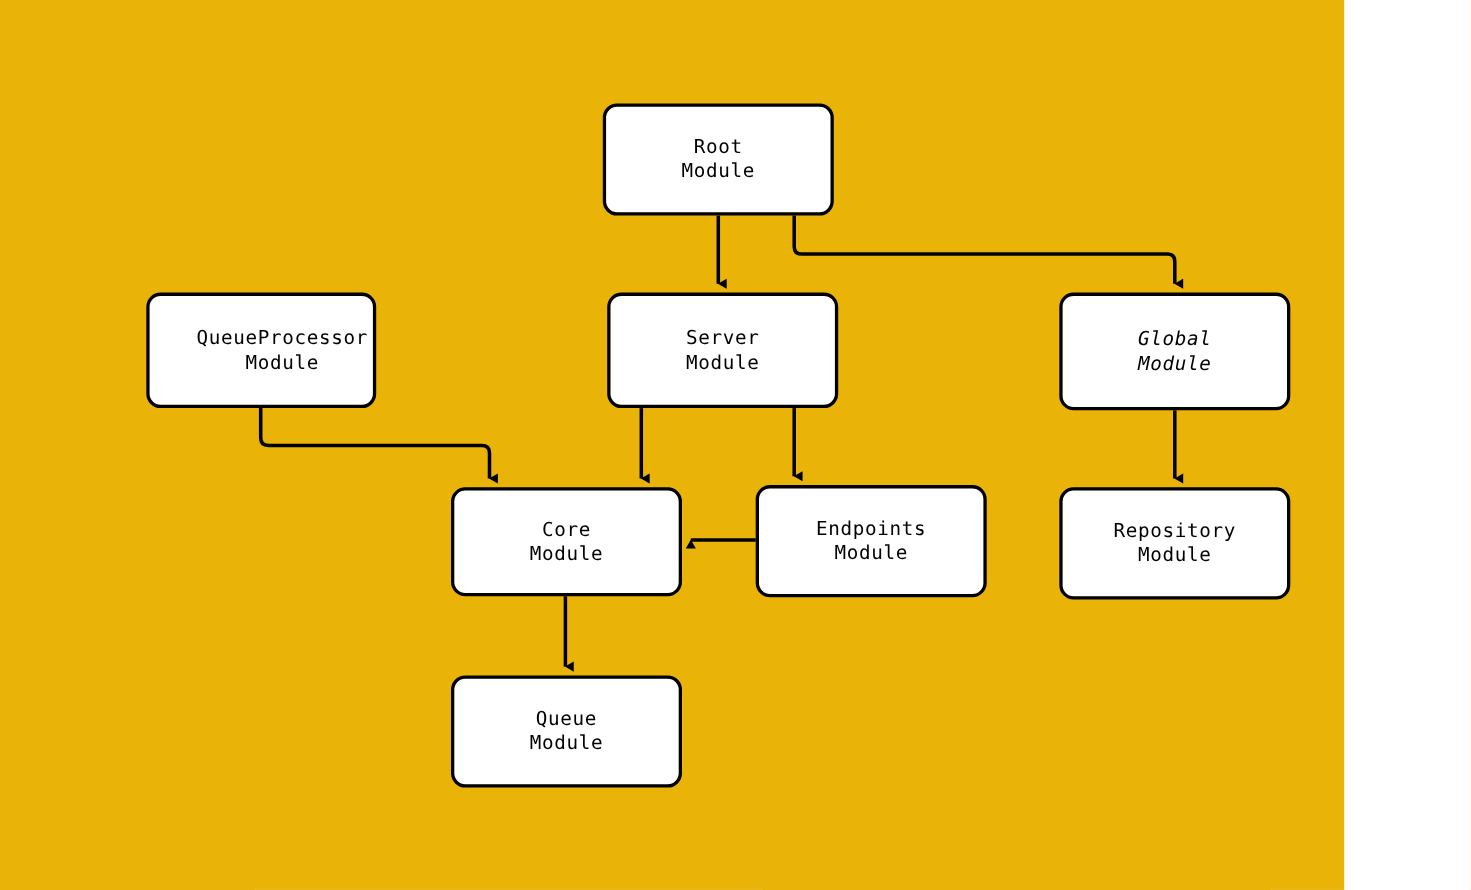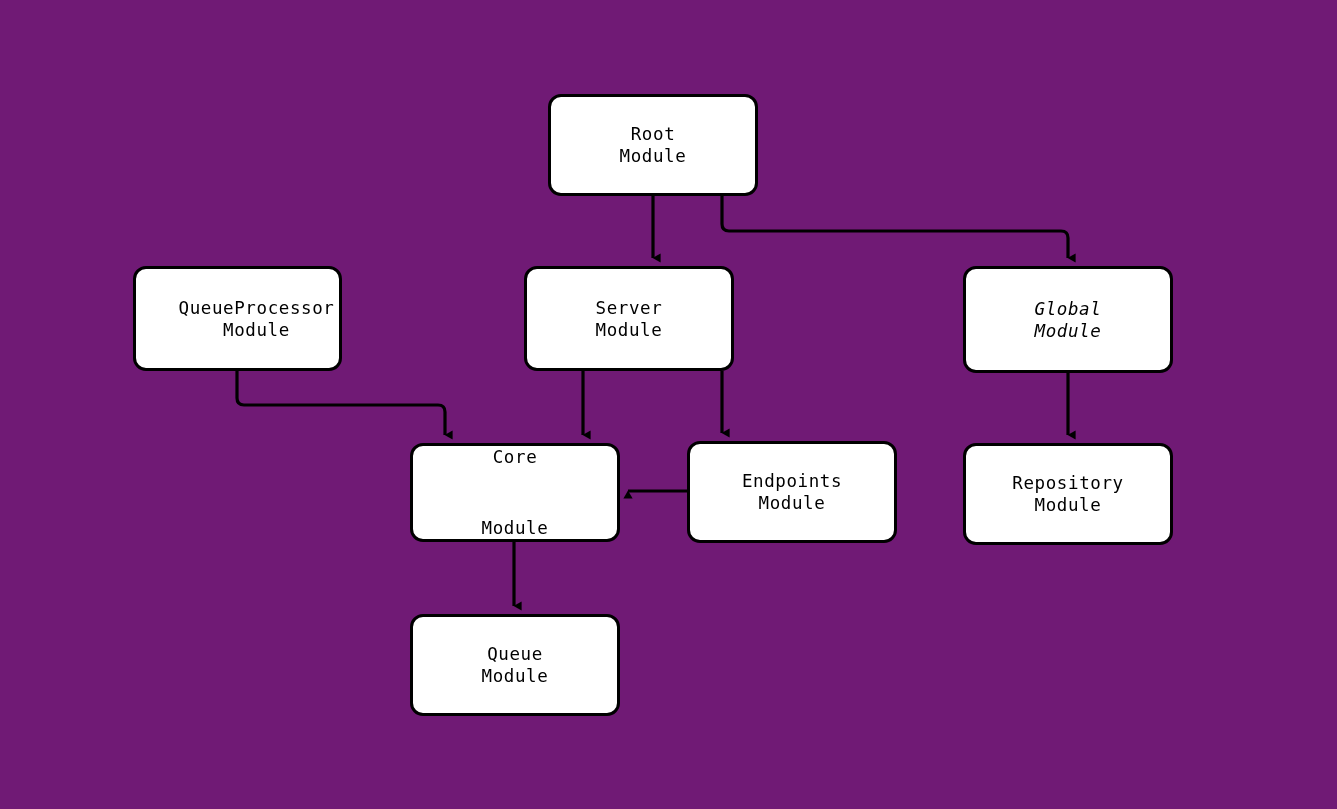--- a/index.html
+++ b/index.html
@@ -9,23 +9,23 @@
     background: #ffffff;
   }
   body {
     width: 1337px;
     height: 809px;
     font-family: "DejaVu Sans Mono", "Liberation Mono", monospace;
     overflow: hidden;
   }
   #diagram-root {
     position: relative;
-    width: 1337px;
+    width: 1222px;
     height: 809px;
-    background: #701a75;
+    background: #eab308;
   }
   #edge-layer {
     position: absolute;
     left: 0;
     top: 0;
     width: 1337px;
     height: 809px;
   }
   .node {
     position: absolute;
@@ -77,31 +77,31 @@
   <div class="node" style="left: 548px; top: 94px; width: 210px; height: 102px; border-color: rgb(0, 0, 0); background: rgb(255, 255, 255);">
     <div class="node-line">Root</div>
     <div class="node-line">Module</div>
   </div>
 
   <div class="node" style="left: 133px; top: 266px; width: 209px; height: 105px; border-color: rgb(0, 0, 0); background: rgb(255, 255, 255); padding-left: 38px;">
     <div class="node-line">QueueProcessor</div>
     <div class="node-line">Module</div>
   </div>
 
-  <div class="node" style="left: 524px; top: 266px; width: 210px; height: 105px; border-color: rgb(0, 0, 0); background: rgb(255, 255, 255);">
+  <div class="node" style="left: 552px; top: 266px; width: 210px; height: 105px; border-color: rgb(0, 0, 0); background: rgb(255, 255, 255);">
     <div class="node-line">Server</div>
     <div class="node-line">Module</div>
   </div>
 
   <div class="node" style="left: 963px; top: 266px; width: 210px; height: 107px; border-color: rgb(0, 0, 0); background: rgb(255, 255, 255); font-style: italic;">
     <div class="node-line">Global</div>
     <div class="node-line">Module</div>
   </div>
 
-  <div class="node" style="left: 410px; top: 443px; width: 210px; height: 99px; border-color: rgb(0, 0, 0); background: rgb(255, 255, 255); justify-content: space-between;">
+  <div class="node" style="left: 410px; top: 443px; width: 210px; height: 99px; border-color: rgb(0, 0, 0); background: rgb(255, 255, 255);">
     <div class="node-line">Core</div>
     <div class="node-line">Module</div>
   </div>
 
   <div class="node" style="left: 687px; top: 441px; width: 210px; height: 102px; border-color: rgb(0, 0, 0); background: rgb(255, 255, 255);">
     <div class="node-line">Endpoints</div>
     <div class="node-line">Module</div>
   </div>
 
   <div class="node" style="left: 963px; top: 443px; width: 210px; height: 102px; border-color: rgb(0, 0, 0); background: rgb(255, 255, 255);">

